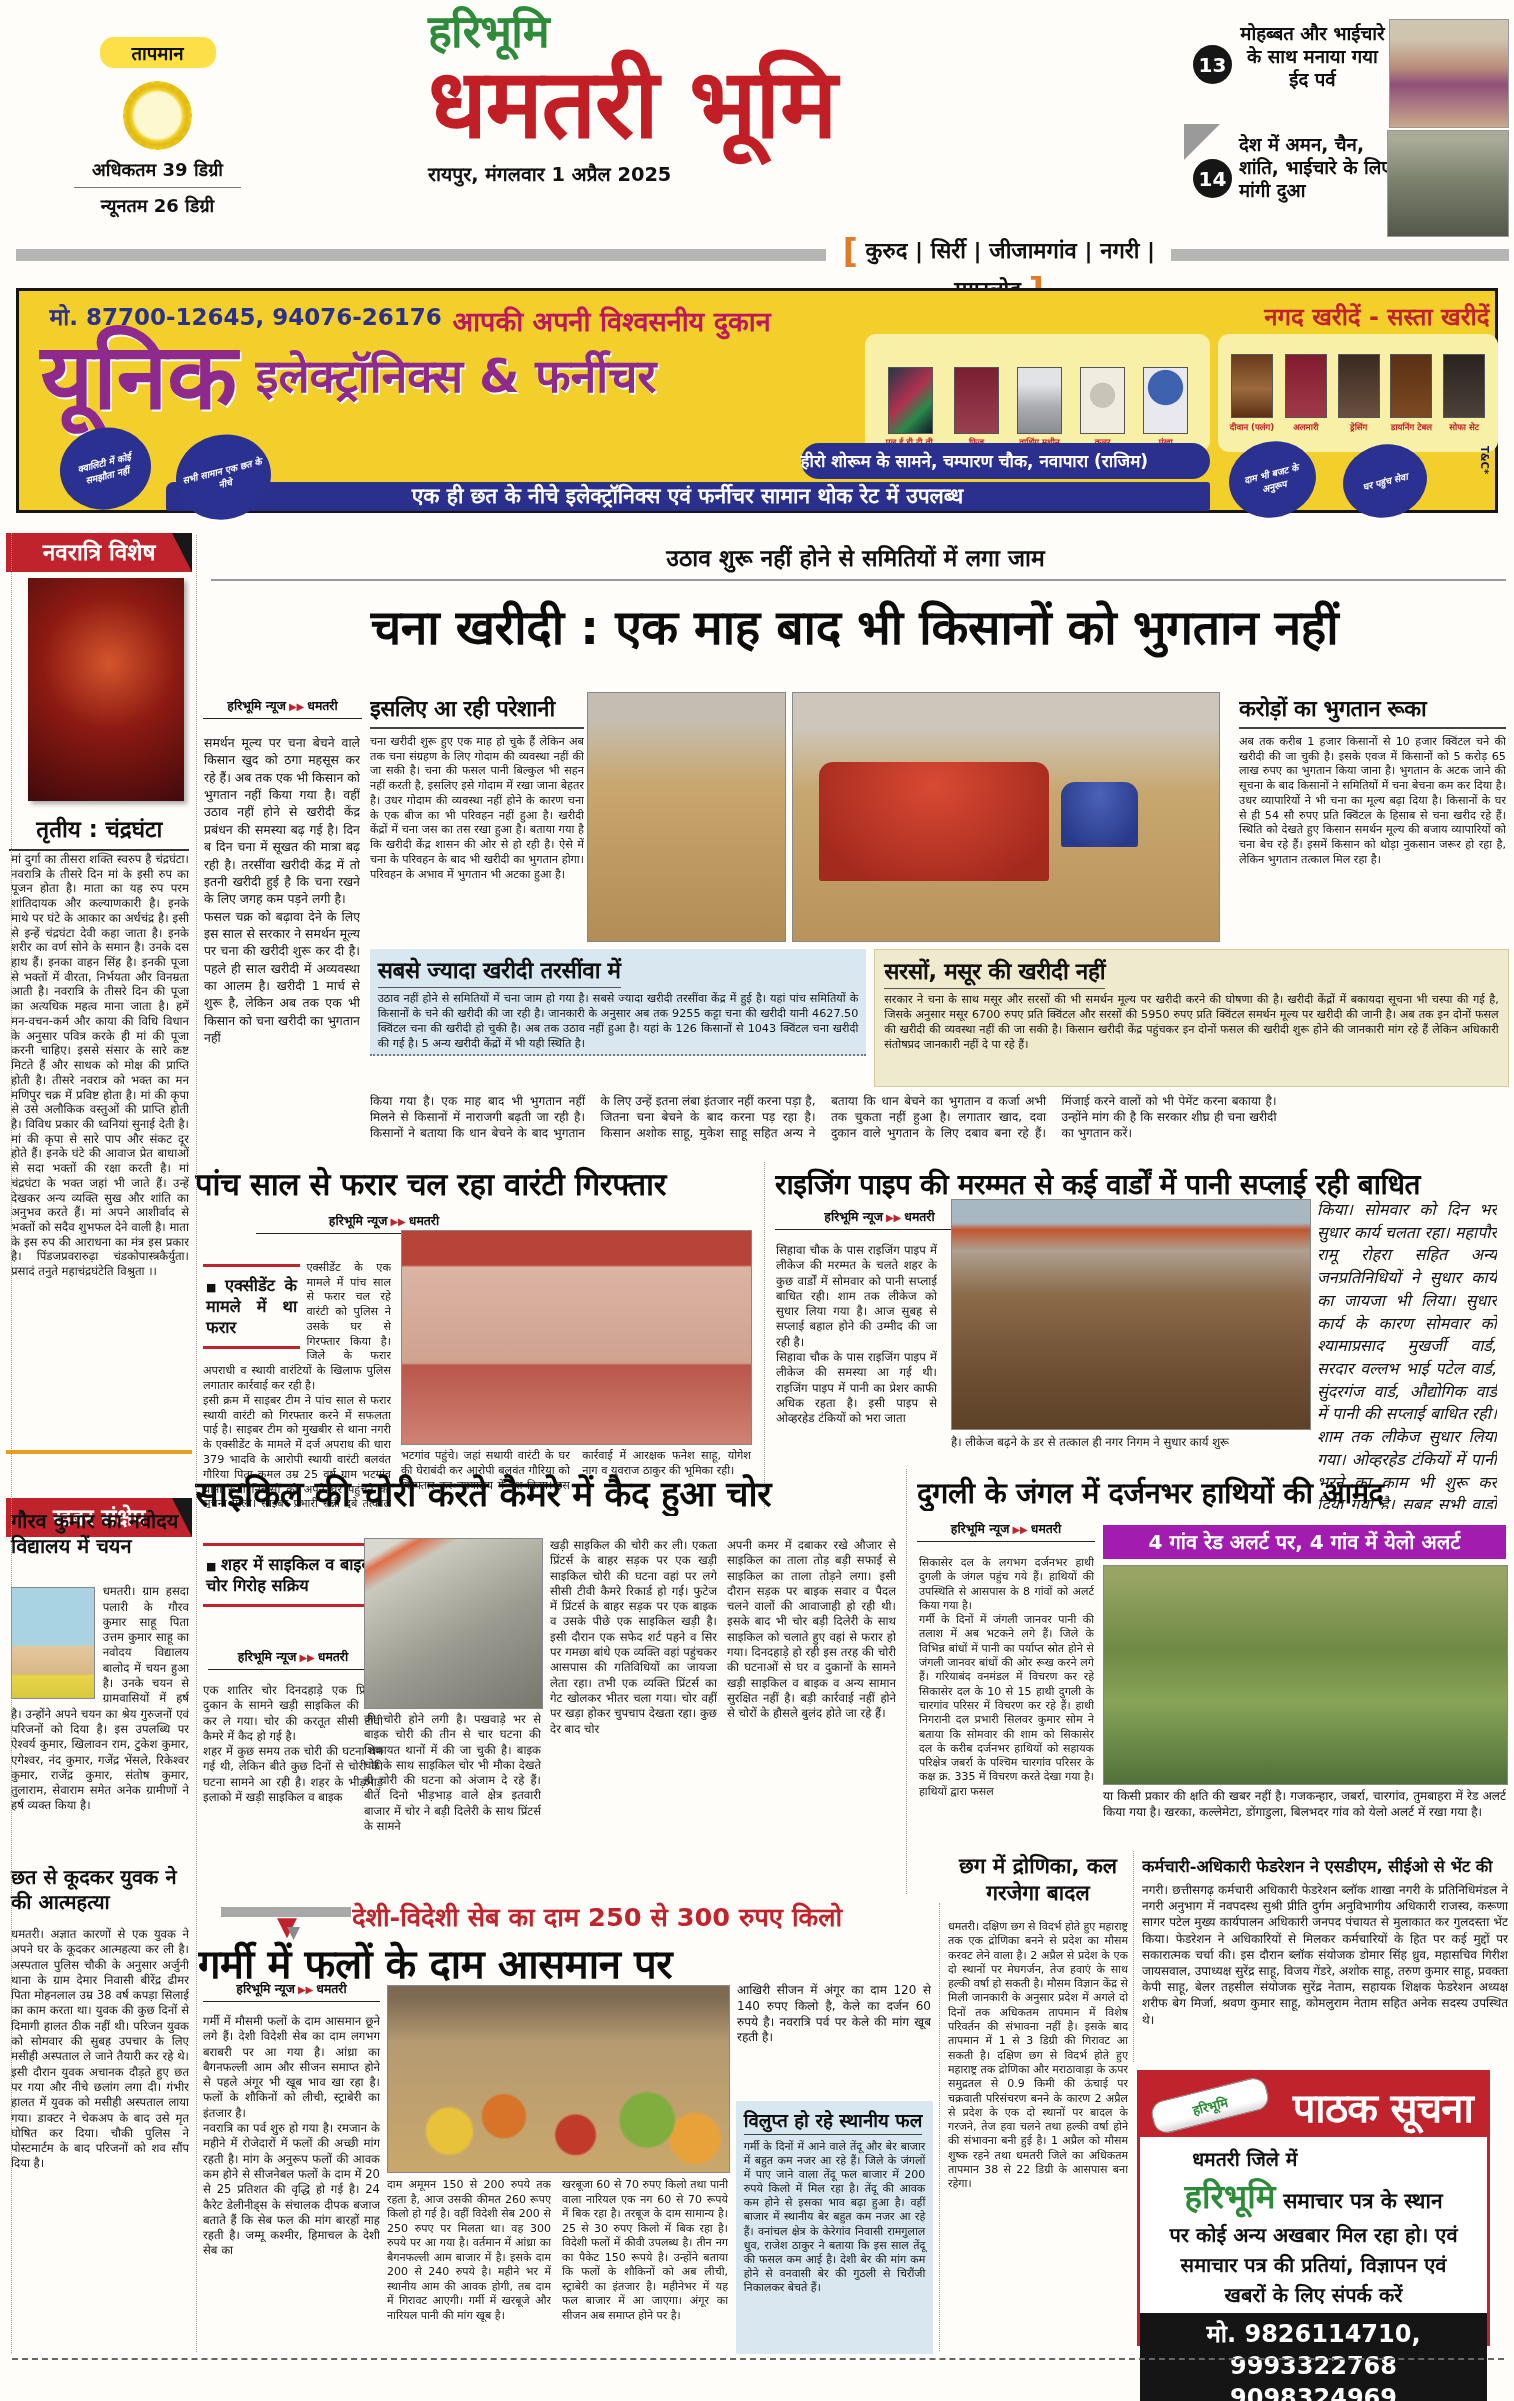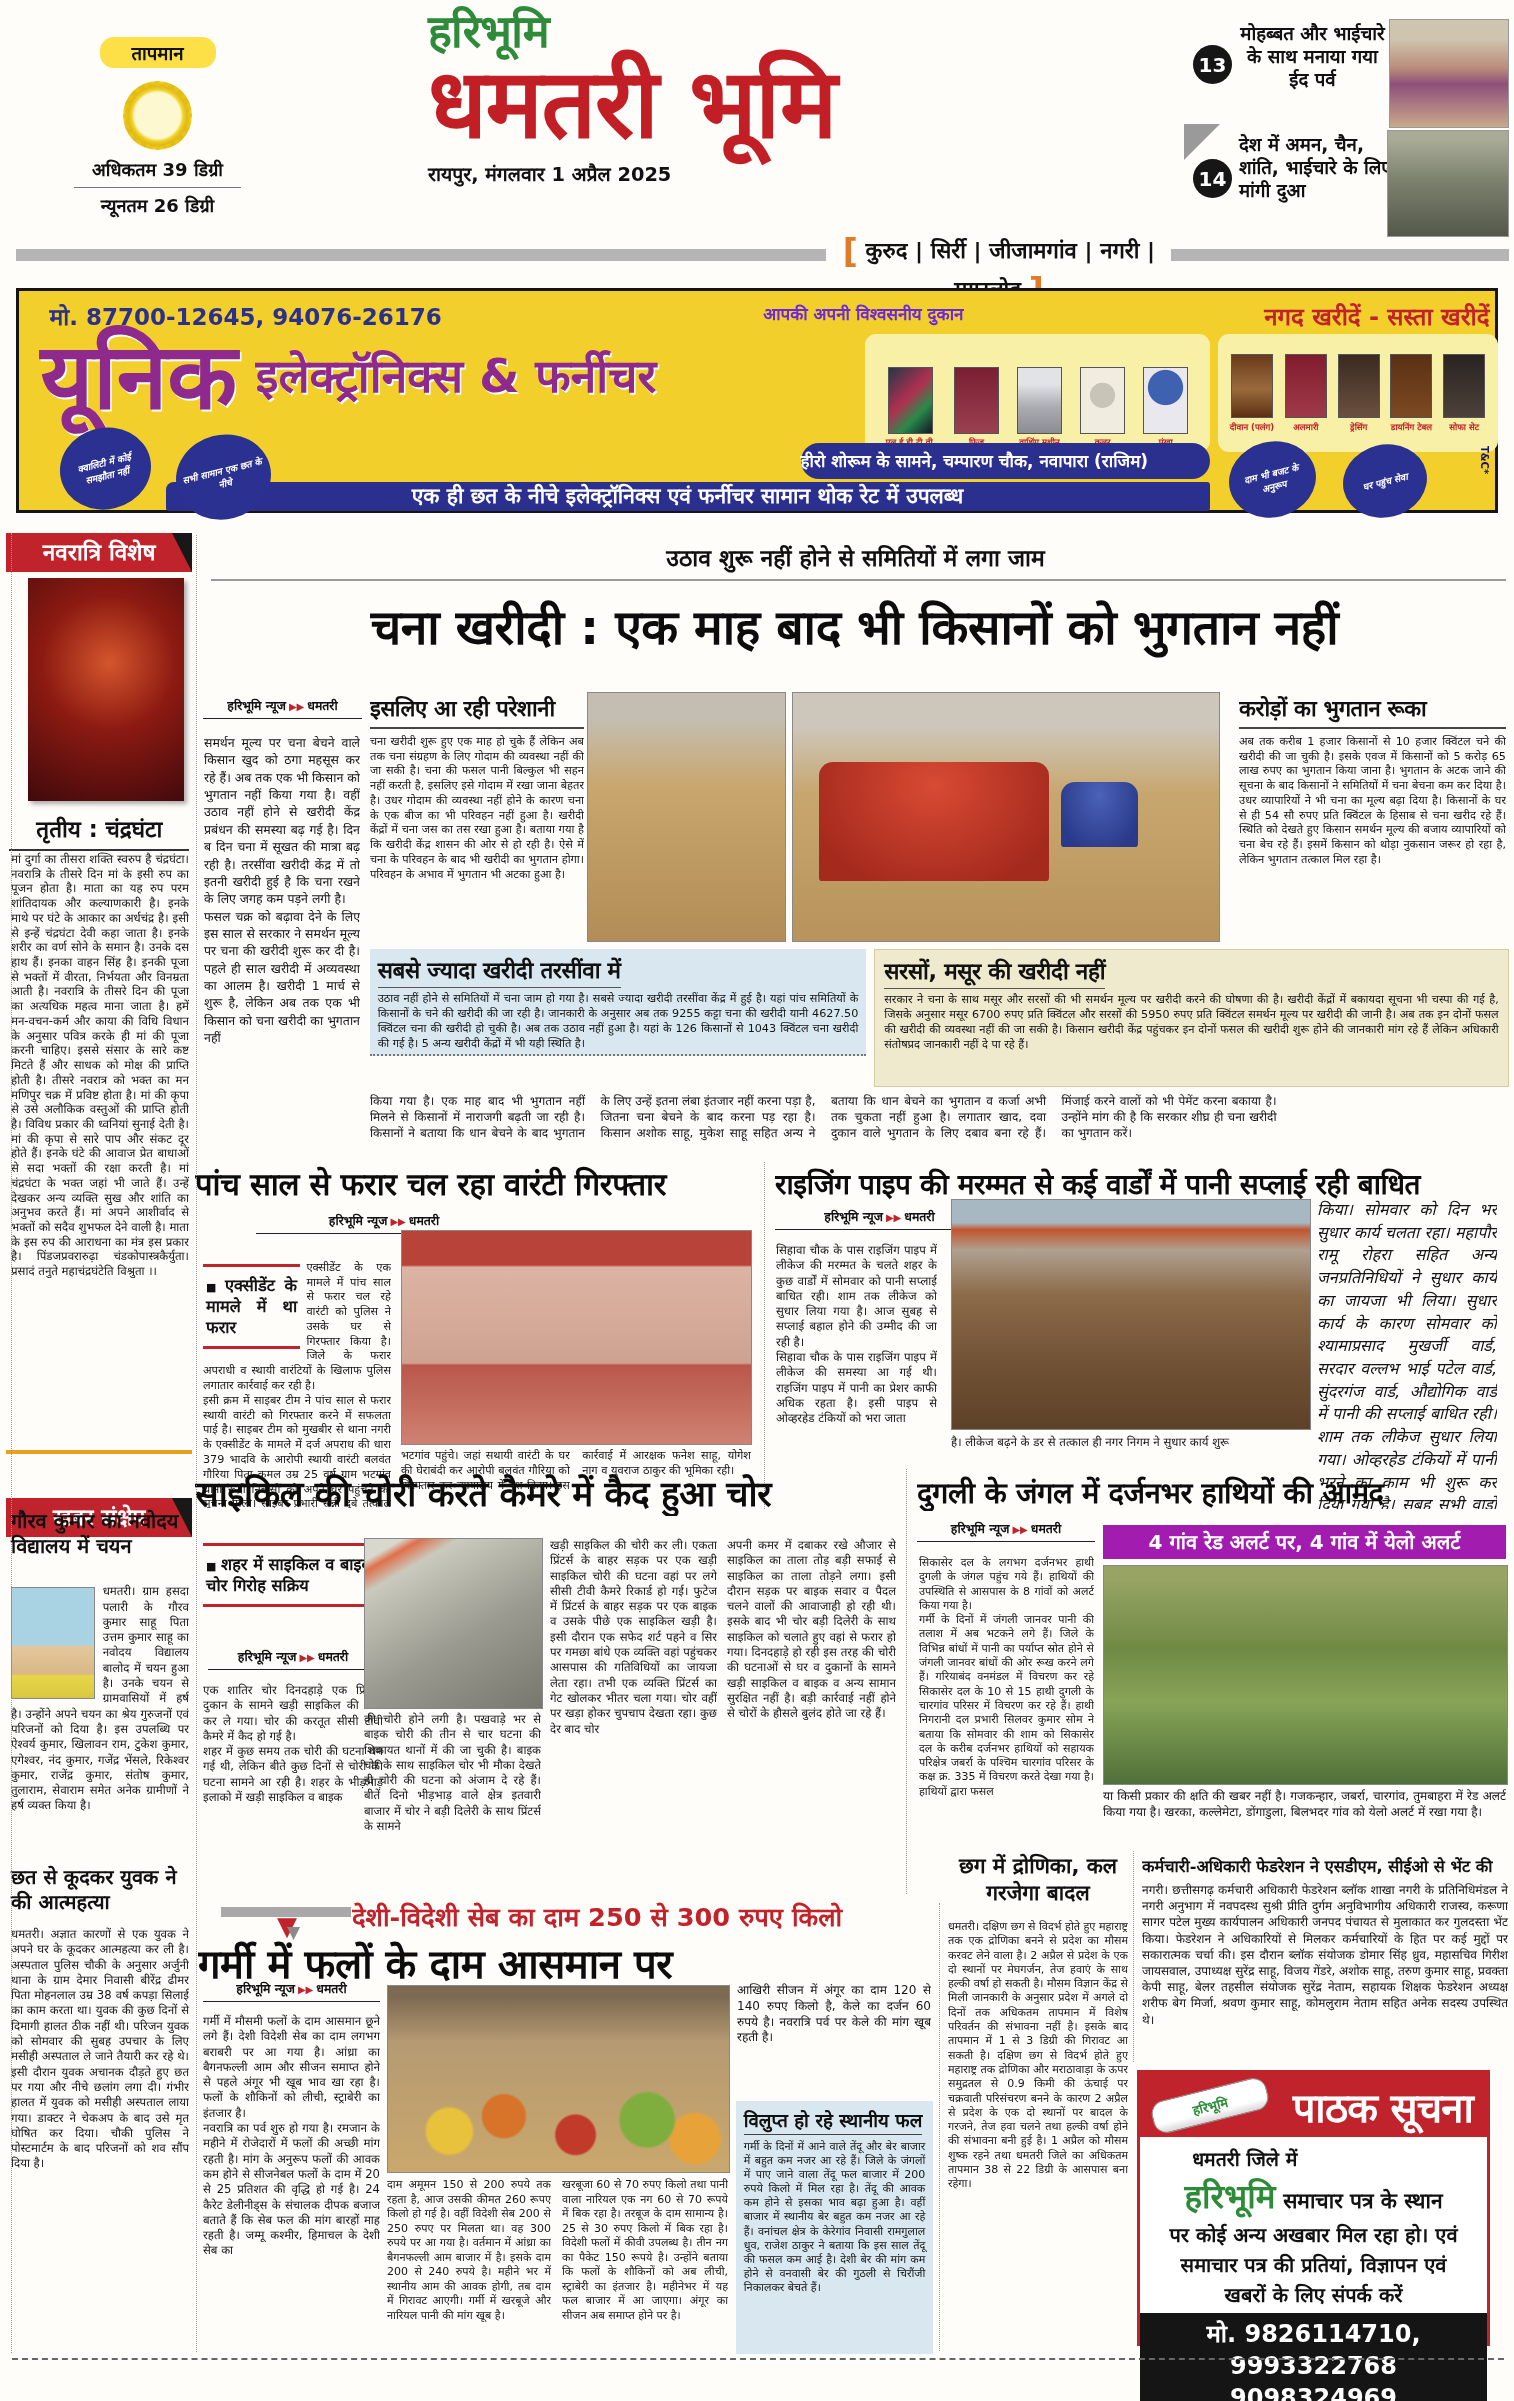--- a/index.html
+++ b/index.html
@@ -37,21 +37,21 @@
   .tz-photo{border:0.8px solid #999;}
   #angle{width:0;height:0;border-top:36px solid #9a9a9a;border-right:36px solid transparent;}
   #angle-in{position:absolute;left:6.2px;top:6.2px;width:0;height:0;border-top:23px solid #fffdf9;border-right:23px solid transparent;}
   #towns-l{left:15.5px;top:249px;width:810px;height:11.6px;background:#b5b5b5;}
   #towns-r{left:1171px;top:249px;width:338px;height:11.6px;background:#b5b5b5;}
   #towns{left:821px;top:232px;width:356px;text-align:center;font-weight:bold;font-size:22px;}
   .bracket{color:#e07b2a;font-weight:bold;font-size:33px;vertical-align:-4.6px;}
   
   #ad{left:15.5px;top:288px;width:1482px;height:225px;background:#f2cf2b;border:3.9px solid #151515;box-sizing:border-box;}
   #ad-phone{left:31px;top:9.3px;font-size:23px;font-weight:bold;color:#2b2f8e;}
-  #ad-center{left:434px;top:11px;width:511px;text-align:right;font-size:17px;font-weight:bold;color:#6d28d9;}
+  #ad-center{left:434px;top:11px;width:511px;text-align:left;font-size:27px;font-weight:bold;color:#be185d;}
   #ad-right{left:1208px;top:7.7px;width:263px;text-align:right;font-size:24px;font-weight:bold;color:#c0232b;}
   #ad-brand{left:22px;top:40px;width:821px;display:flex;align-items:center;gap:18.6px;}
   #ad-brand .b1{color:#8e2a8b;font-weight:bold;font-size:91px;line-height:1;text-shadow:1.5px 1.5px 0 #fff;}
   #ad-brand .b2{color:#8e2a8b;font-weight:bold;font-size:46px;line-height:1.05;text-shadow:1.5px 1.5px 0 #fff;}
   #panelL{left:846px;top:43px;width:345px;height:118px;background:#f8f0a6;border-radius:11px;display:flex;justify-content:space-evenly;align-items:flex-end;padding:4.6px 3.1px;box-sizing:border-box;}
   #panelR{left:1199px;top:43px;width:280px;height:118px;background:#f8f0a6;border-radius:11px;display:flex;justify-content:space-evenly;align-items:center;padding:4.6px 1.5px;box-sizing:border-box;}
   #panelR .im{width:40px;height:62px;}
   #ad-addr{left:782px;top:152px;width:409px;height:36px;background:#2b2f8e;border-radius:18px;color:#fff;font-weight:bold;font-size:17px;line-height:36px;text-align:left;}
   #ad-bottom{left:147px;top:191px;width:1044px;height:29px;background:#2b2f8e;border-radius:7.7px 3.1px 3.1px 3.1px;color:#fff;font-weight:bold;font-size:21px;line-height:29px;text-align:center;}
   #ad-tnc{right:4.6px;top:155px;writing-mode:vertical-rl;font-size:10px;font-weight:bold;color:#15156a;}

